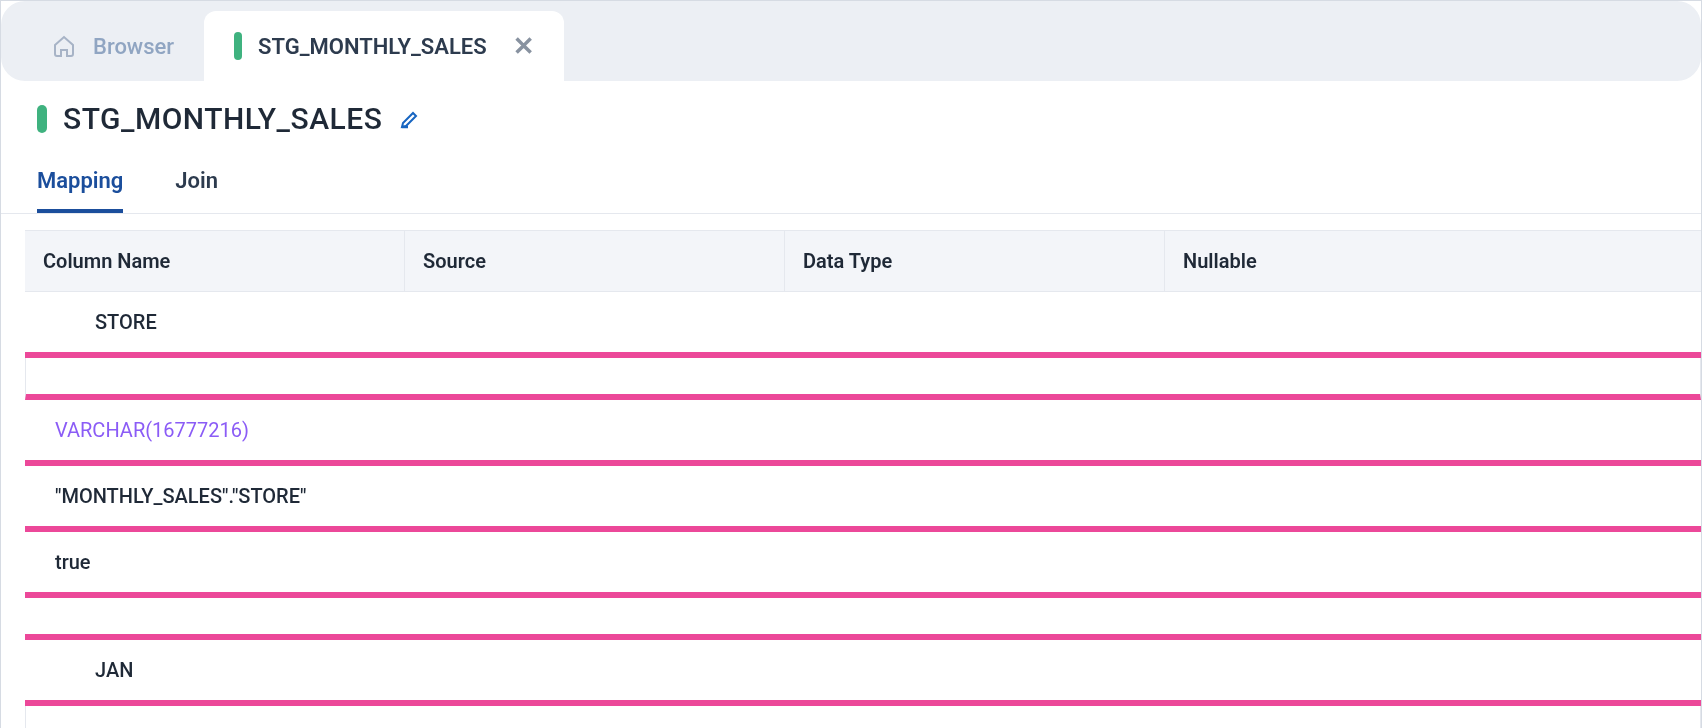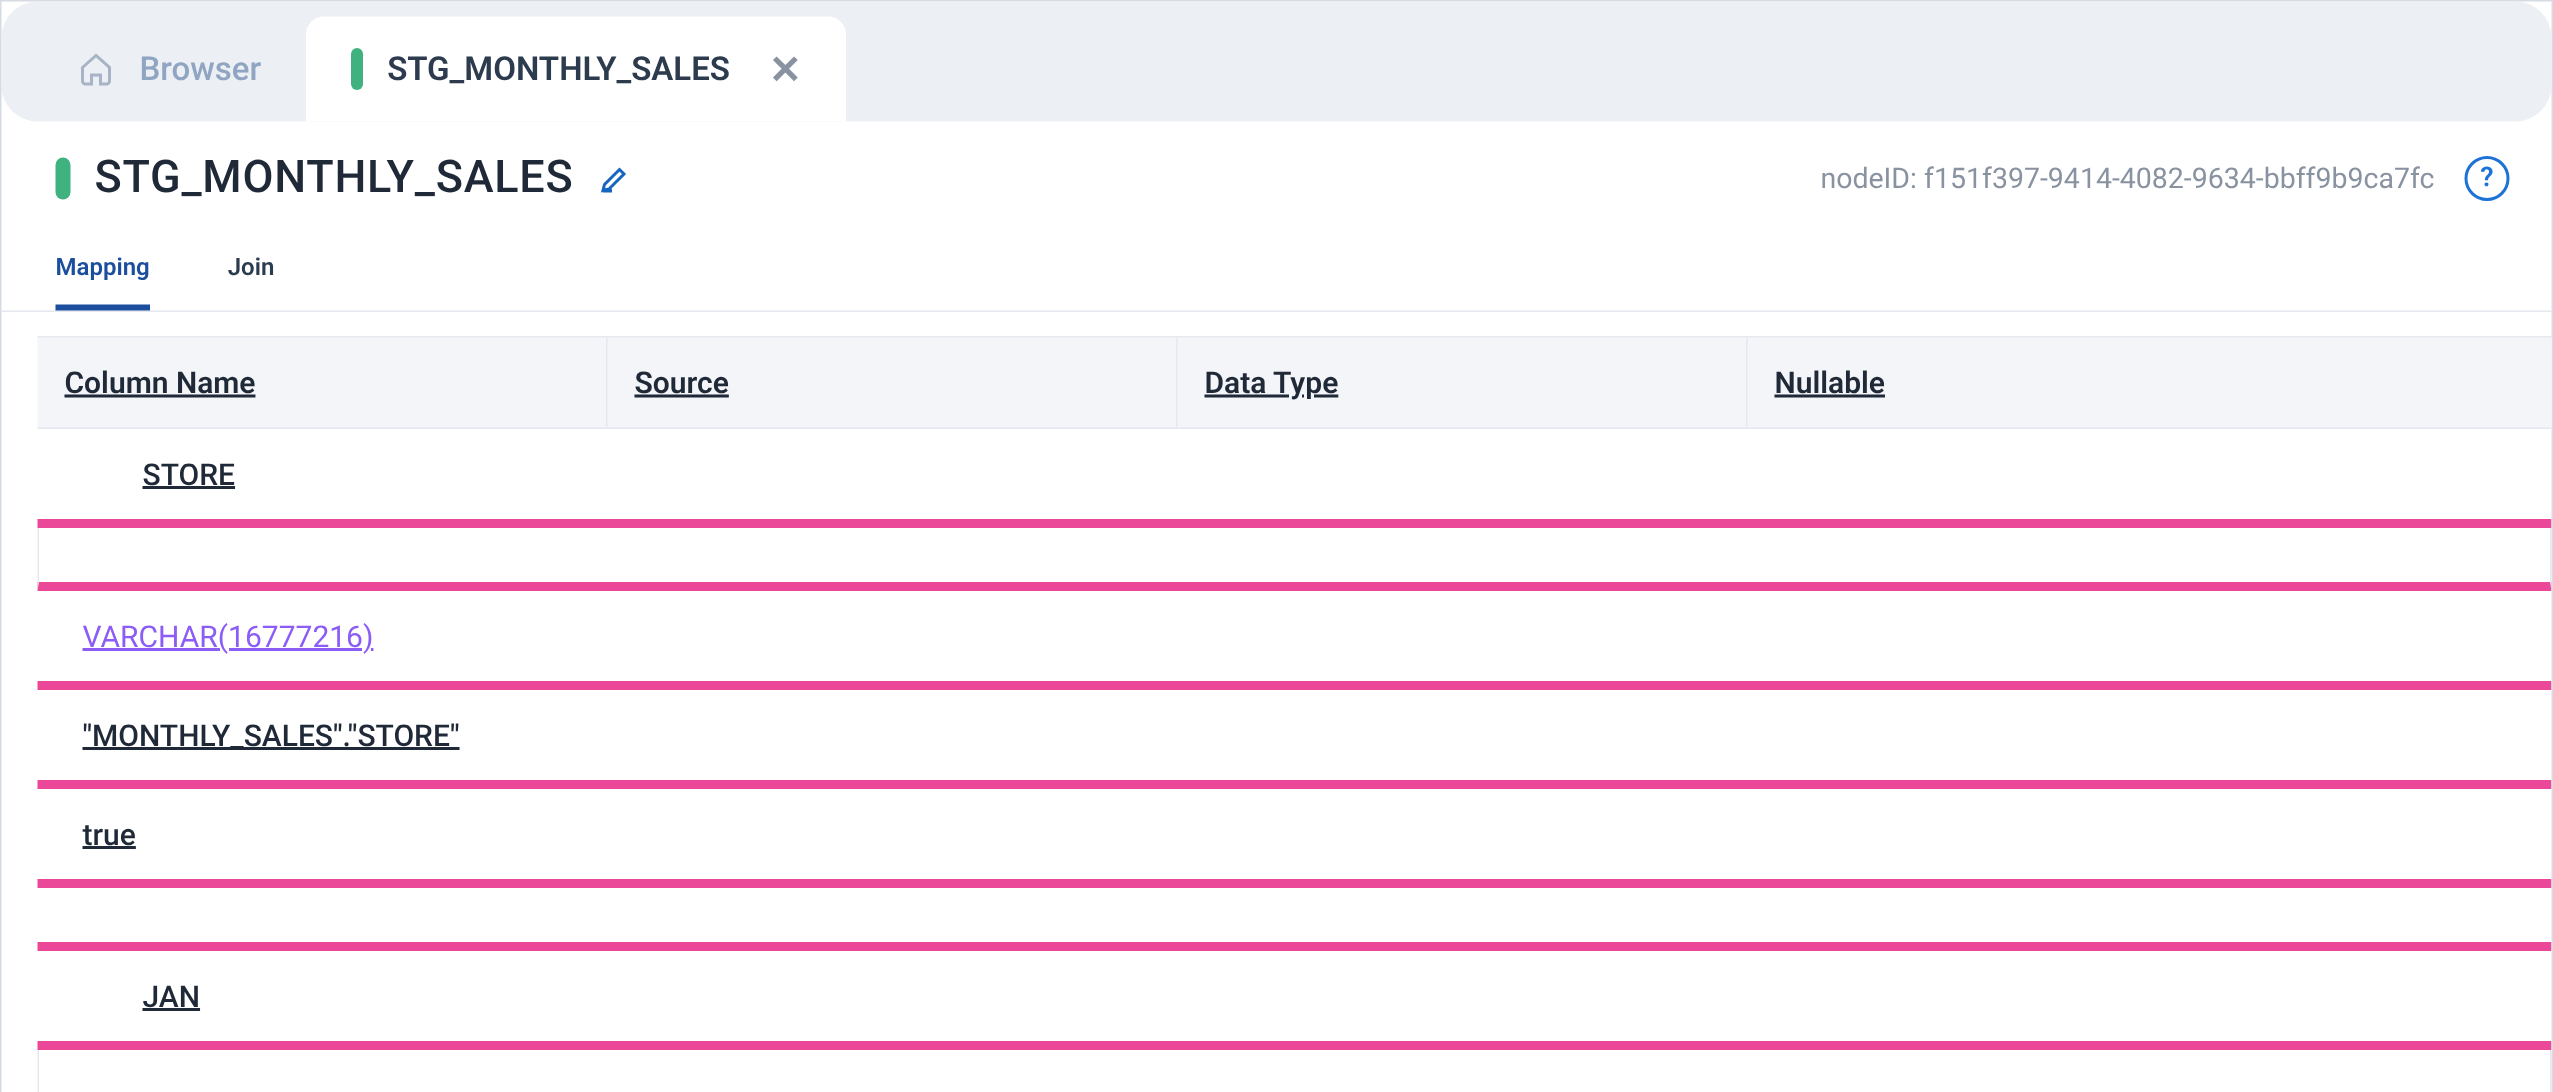--- a/index.html
+++ b/index.html
@@ -116,21 +116,21 @@
       cursor: pointer;
     }
     
     .sub-tabs {
       display: flex;
       gap: 52px;
       padding: 16px 36px 0 36px;
       border-bottom: 1px solid #e5e8ee;
     }
     .sub-tab {
-      font-size: 16px;
+      font-size: 22px;
       font-weight: 600;
       padding: 8px 0 16px 0;
       cursor: pointer;
       color: #2d3b4e;
     }
     .sub-tab.active {
       color: #1b4e9c;
       border-bottom: 4px solid #1b4e9c;
     }
     
@@ -147,21 +147,20 @@
       background: #f3f5f9;
       border-top: 1px solid #e5e8ee;
       border-bottom: 1px solid #e5e8ee;
     }
     .gh-cell, .gd-cell {
       padding: 18px 18px;
       font-size: 20px;
       white-space: nowrap;
       overflow: hidden;
       text-overflow: ellipsis;
-      text-decoration: underline;
     }
     .gh-cell {
       font-weight: 600;
       color: #1f2937;
       border-right: 1px solid #e5e8ee;
     }
     .gh-cell:last-child {
       border-right: none;
     }
     .grid-row {
@@ -216,27 +215,20 @@
 
   <div class="header-row">
     <div class="title-group">
       <span class="title-bar" style="background:#3fb27f"></span>
       <span class="page-title">STG_MONTHLY_SALES</span>
       <svg class="edit-icon" viewBox="0 0 24 24" fill="none" stroke="currentColor" stroke-width="2">
         <path d="M4 20l4-1 10-10-3-3L5 16l-1 4z"></path>
         <path d="M4 20h6" stroke-width="2.5"></path>
       </svg>
     </div>
-    <div class="node-right">
-      <span class="node-id">
-        <span>nodeID:</span>
-        <span>f151f397-9414-4082-9634-bbff9b9ca7fc</span>
-      </span>
-      <span class="help-circle">?</span>
-    </div>
   </div>
 
   <div class="sub-tabs">
     <div class="sub-tab active">Mapping</div>
     <div class="sub-tab">Join</div>
   </div>
 
   <div class="table-wrap">
     <div class="grid grid-header">
       <div class="gh-cell">Column Name</div>

